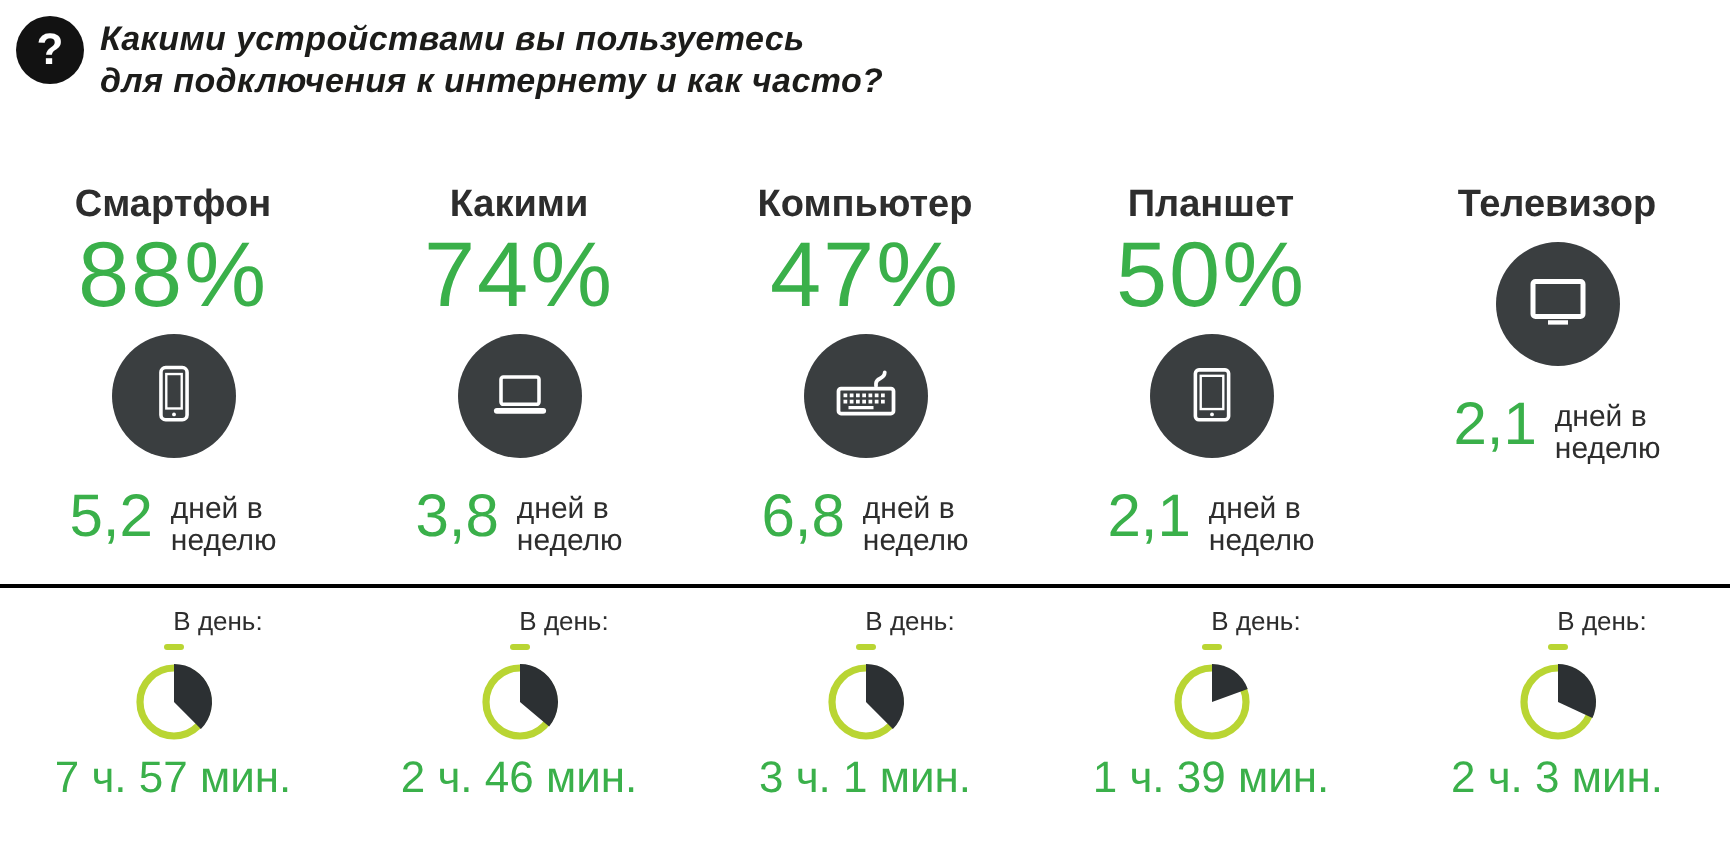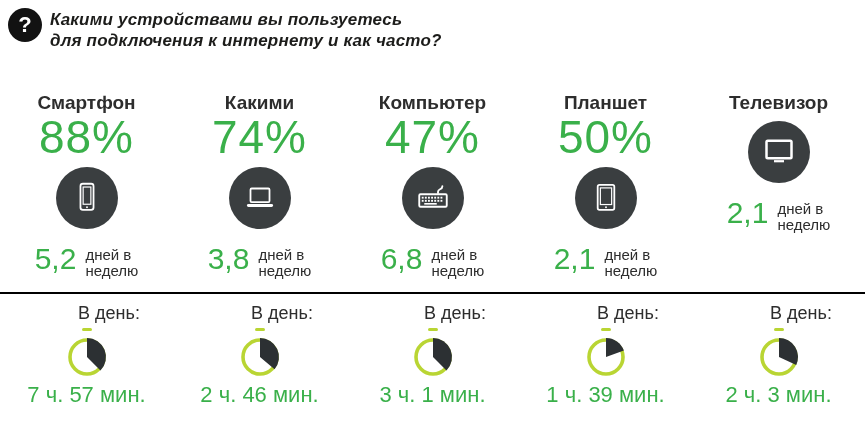--- a/index.html
+++ b/index.html
@@ -36,21 +36,21 @@
   .dev-circle{
     width:62px;height:62px;border-radius:50%;background:var(--circle);
     margin:7px auto 0;display:flex;align-items:center;justify-content:center;
   }
   .dev-icon{display:flex;}
   .dev-week{display:flex;justify-content:center;align-items:flex-start;gap:9px;margin-top:16px;}
   .week-num{font-size:30px;color:var(--green);line-height:.95;}
   .week-unit{font-size:15px;color:var(--dark);text-align:left;line-height:1.08;padding-top:2px;}
   .divider{border:none;border-top:2.5px solid #000;margin:13px 0 0 0;width:865px;}
   .row-bottom{margin-top:9px;}
-  .pd-label{font-size:18px;color:var(--dark);margin-left:45px;}
+  .pd-label{font-size:13px;color:var(--dark);margin-left:45px;}
   .clock{margin:1px auto 0;display:block;}
   .pd-time{font-size:22px;color:var(--green);margin-top:1px;}
 </style>
 </head>
 <body>
 
 <div class="header">
   <div class="qicon">?</div>
   <div class="title">
     <span>Какими устройствами  вы пользуетесь</span><br>

